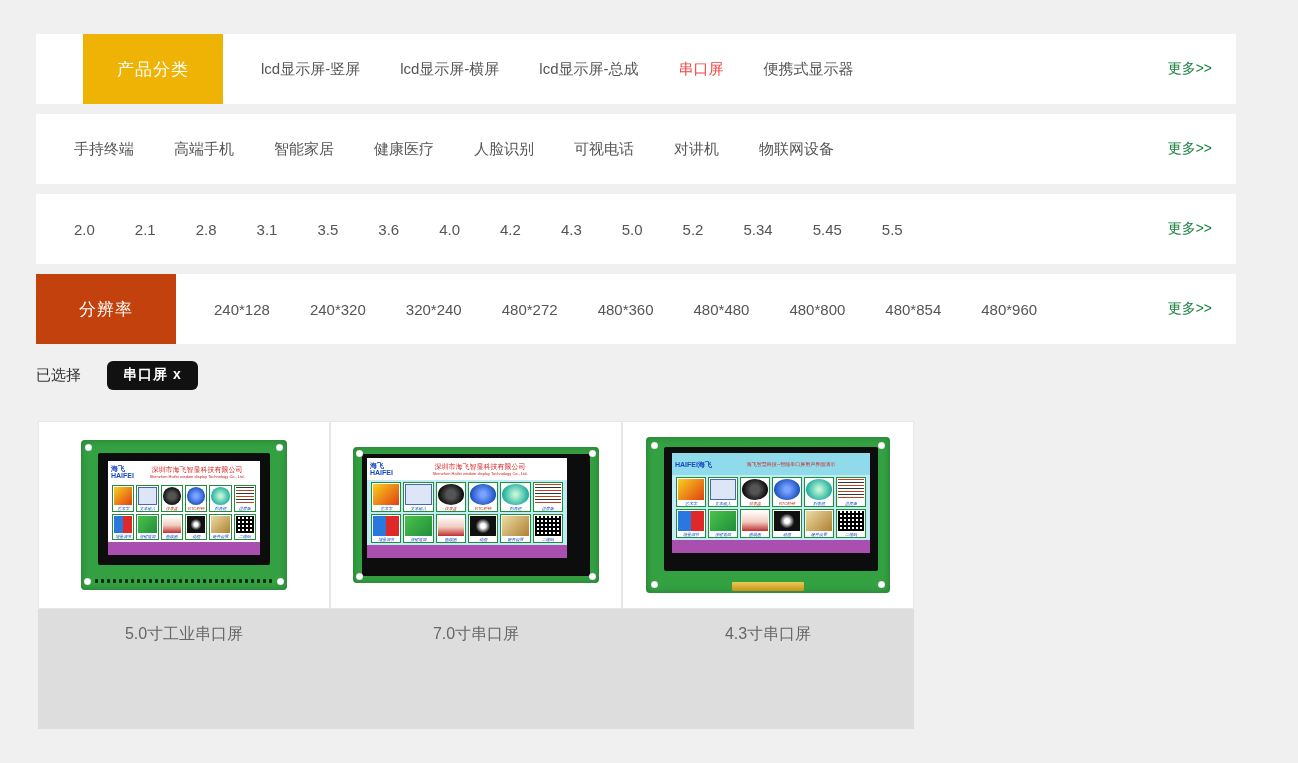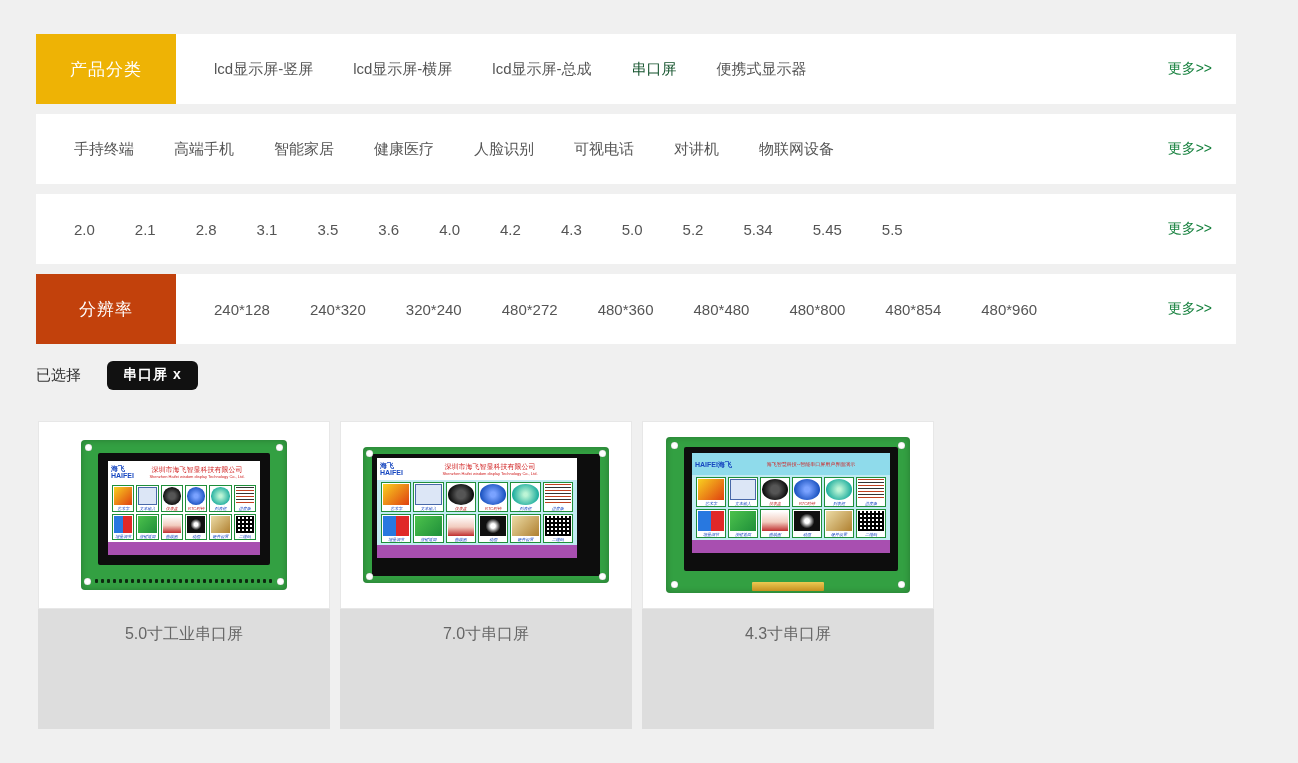--- a/index.html
+++ b/index.html
@@ -19,35 +19,35 @@
   }
   .flabel {
     width:140px; flex:0 0 140px; display:flex; align-items:center; justify-content:center;
     color:#fff; font-size:17px; letter-spacing:1px;
   }
   .fitems {
     flex:1; display:flex; align-items:center; padding-left:38px; gap:40px;
     font-size:15px; color:#555; position:relative;
   }
   .fitem { cursor:pointer; white-space:nowrap; }
-  .fitem.sel { color:#14532d;font-family:Liberation Serif, serif; }
+  .fitem.sel { color:#ef4444;font-family:Liberation Serif, serif; }
   .fmore {
     position:absolute; right:24px; color:#15803d; font-size:14px; cursor:pointer; white-space:nowrap;
   }
 
   
   .selbar { margin:16px 0 0 36px; display:flex; align-items:center; height:30px; }
   .selbar .sel-label { font-size:15px; color:#333; }
   .sel-tag {
     margin-left:26px; background:#111; color:#fff; font-size:14px; font-weight:bold;
     padding:5px 16px 6px; border-radius:6px; cursor:pointer; letter-spacing:1px;
   }
 
   
-  .products { margin:31px 0 0 38px; display:flex; gap:10px; }
+  .products { margin:31px 0 0 38px; display:flex; gap:0; }
   .card { width:292px; }
   .card-img {
     height:188px; background:#fff; border:1px solid #e7e7e7;
     display:flex; align-items:center; justify-content:center; overflow:hidden;
   }
   .card-cap { height:120px; background:#ddd; text-align:center; }
   .card-title { padding-top:15px; font-size:16px; color:#666; }
 
   
   .module { position:relative; }
@@ -87,21 +87,21 @@
   .f9{background:radial-gradient(circle,#fff 14%,#101010 45%);}
   .f10{background:linear-gradient(135deg,#ecdca6,#b08030);}
   .f11{background:#fff;background-image:repeating-linear-gradient(0deg,#000 0 2px,transparent 2px 4px),repeating-linear-gradient(90deg,#000 0 2px,transparent 2px 4px);}
 </style>
 </head>
 <body>
 
 <div class="wrap">
   <div id="filters">
       <div class="frow">
-        <div class="flabel" style="background: rgb(238, 179, 5);">产品分类</div>
+        <div class="flabel" style="background: rgb(238, 179, 5); margin-left: 47px;">产品分类</div>
         <div class="fitems">
           <span class="fitem">lcd显示屏-竖屏</span>
           <span class="fitem">lcd显示屏-横屏</span>
           <span class="fitem">lcd显示屏-总成</span>
           <span class="fitem sel">串口屏</span>
           <span class="fitem">便携式显示器</span>
           <span class="fmore">更多&gt;&gt;</span>
         </div>
       </div>
       <div class="frow">

